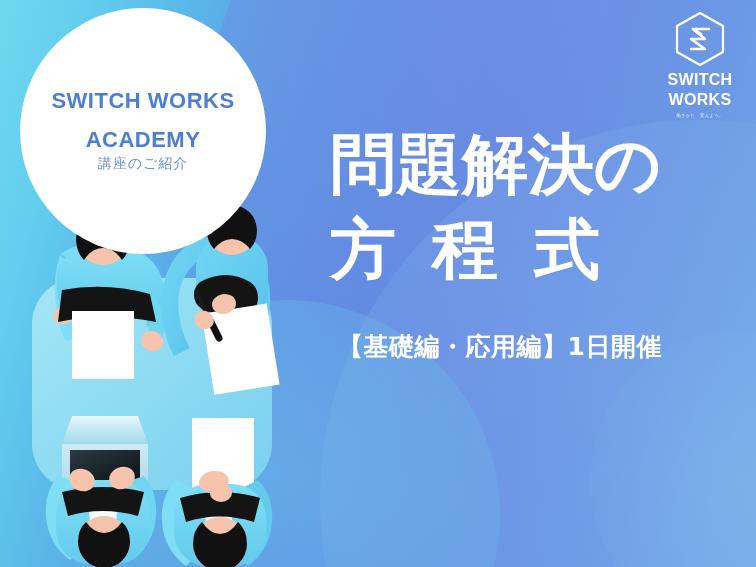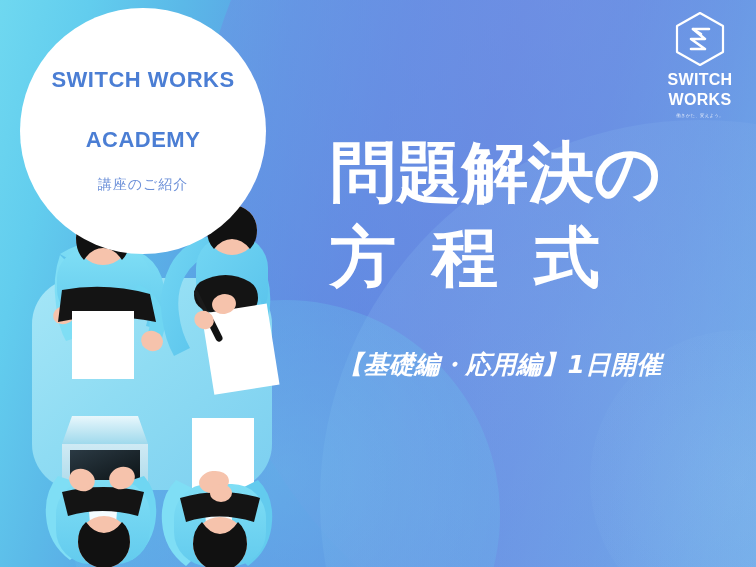--- a/index.html
+++ b/index.html
@@ -84,21 +84,20 @@
     width: 246px;
     height: 246px;
     border-radius: 50%;
     background: #ffffff;
     display: flex;
     flex-direction: column;
     align-items: center;
     justify-content: center;
     text-align: center;
     z-index: 8;
-    gap: 21px;
   }
   #badge .line1,
   #badge .line2 {
     color: #4b7ed4;
     font-weight: bold;
     font-size: 22px;
     letter-spacing: 0.5px;
     line-height: 1.05;
   }
   #badge .line1 { margin-bottom: 16px; }
@@ -108,48 +107,47 @@
     font-size: 14px;
     font-weight: 500;
     letter-spacing: 1px;
     font-family: "DejaVu Sans", "Liberation Sans", sans-serif;
   }
 
   
   #title-block {
     position: absolute;
     left: 330px;
-    top: 128px;
+    top: 120px;
     width: 400px;
     z-index: 9;
   }
   #title-block .t-line {
     color: #ffffff;
     font-weight: bold;
     font-size: 66px;
     line-height: 1.36;
     white-space: nowrap;
     font-family: "DejaVu Sans", "Liberation Sans", sans-serif;
   }
   #title-block .t-line.spread {
     letter-spacing: 36px;
     font-family: Liberation Mono, monospace;
   }
   #subtitle {
     position: absolute;
     left: 338px;
-    top: 348px;
+    top: 330px;
     color: #ffffff;
     font-size: 25px;
     font-weight: bold;
     letter-spacing: 0.5px;
     white-space: nowrap;
     z-index: 9;
     font-family: "DejaVu Sans", "Liberation Sans", sans-serif;
-    font-style: italic;
   }
 
   
   #logo {
     position: absolute;
     right: 14px;
     top: 10px;
     width: 84px;
     text-align: center;
     z-index: 9;

